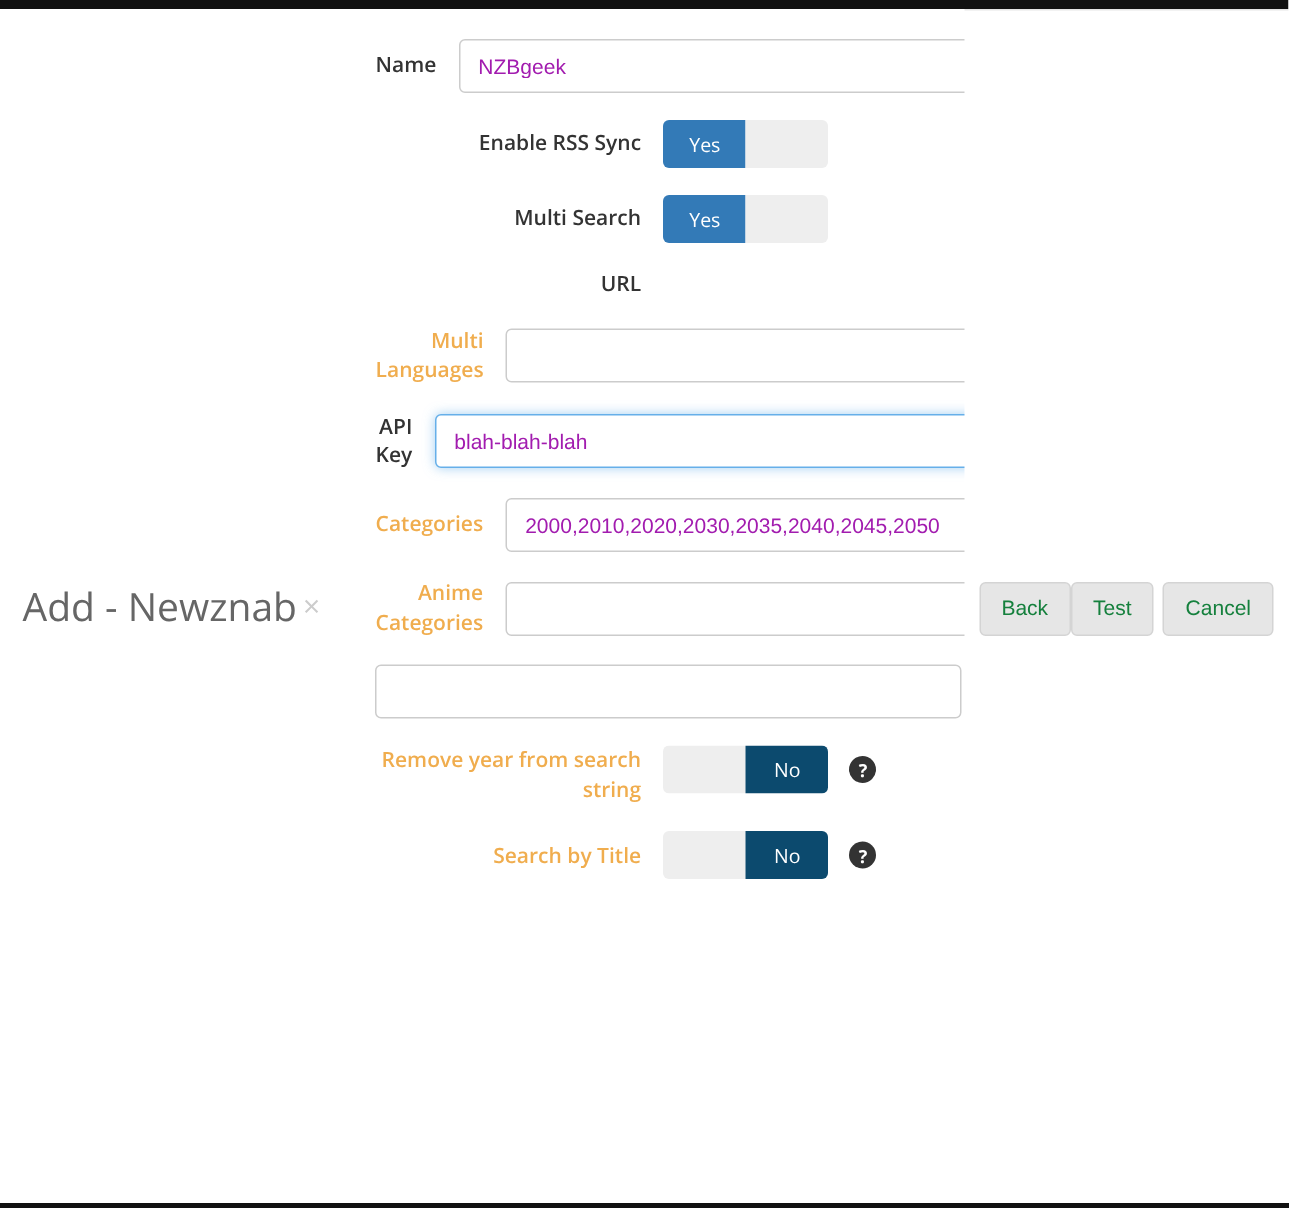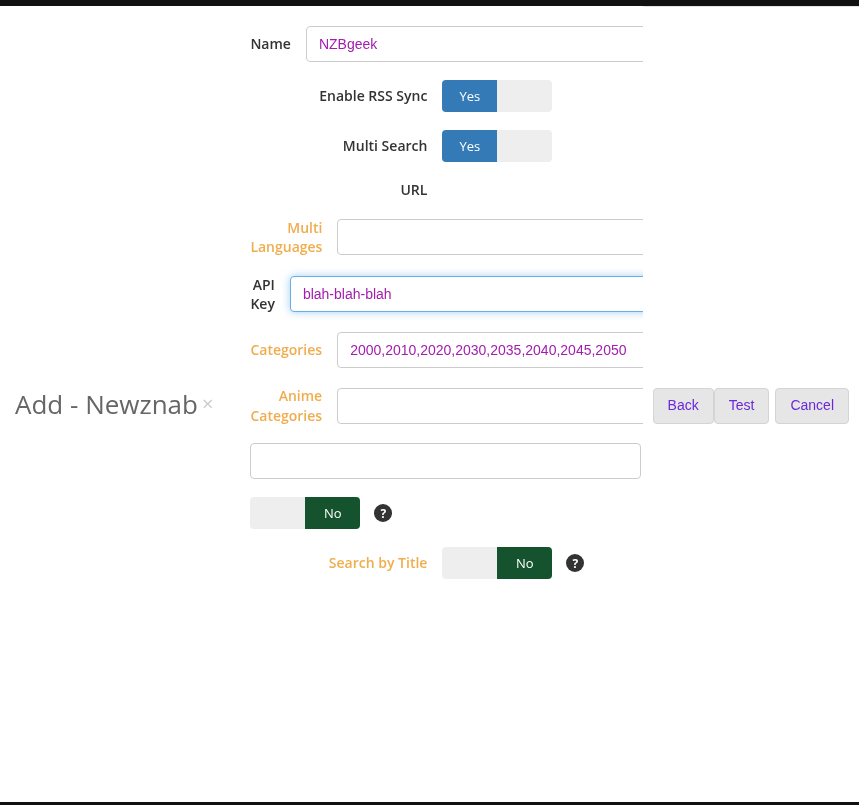--- a/index.html
+++ b/index.html
@@ -90,21 +90,21 @@
     flex: 1;
     display: flex;
     align-items: center;
     justify-content: center;
     font-size: 13px;
     color: #fff;
   }
   .toggle-yes-active .toggle-left { background: #337ab7; }
   .toggle-yes-active .toggle-right { background: #eee; color: #eee; }
   .toggle-no-active .toggle-left { background: #eee; color: #eee; }
-  .toggle-no-active .toggle-right { background: #14532d; }
+  .toggle-no-active .toggle-right { background: #0c4a6e; }
   .help-icon {
     width: 18px;
     height: 18px;
     border-radius: 50%;
     background: #333;
     color: #fff;
     display: flex;
     align-items: center;
     justify-content: center;
     font-size: 12px;
@@ -124,21 +124,21 @@
   .btn {
     padding: 7px 14px;
     border-radius: 4px;
     font-size: 14px;
     cursor: pointer;
     border: 1px solid transparent;
     line-height: 1.4;
   }
   .btn-default {
     background: #e6e6e6;
-    color: #6d28d9;
+    color: #15803d;
     border-color: #d4d4d4;
   }
   .btn-primary {
     background: #337ab7;
     color: #fff;
     border-color: #2e6da4;
   }
   .btn-group { display: flex; }
   .btn-group .btn-primary:first-child {
     border-top-right-radius: 0;
@@ -244,20 +244,21 @@
     </div>
 
     <div class="form-row">
       <div class="form-control-wrap">
         <input class="form-input" value="" style="">
         <div class="help-icon">?</div>
       </div>
     </div>
 
     <div class="form-row tall-label">
+      <div class="form-label warn">Remove year from search string</div>
       <div class="form-control-wrap">
         <div class="toggle toggle-no-active">
           <div class="toggle-half toggle-left"></div>
           <div class="toggle-half toggle-right">No</div>
         </div>
         <div class="help-icon">?</div>
       </div>
     </div>
 
     <div class="form-row">

